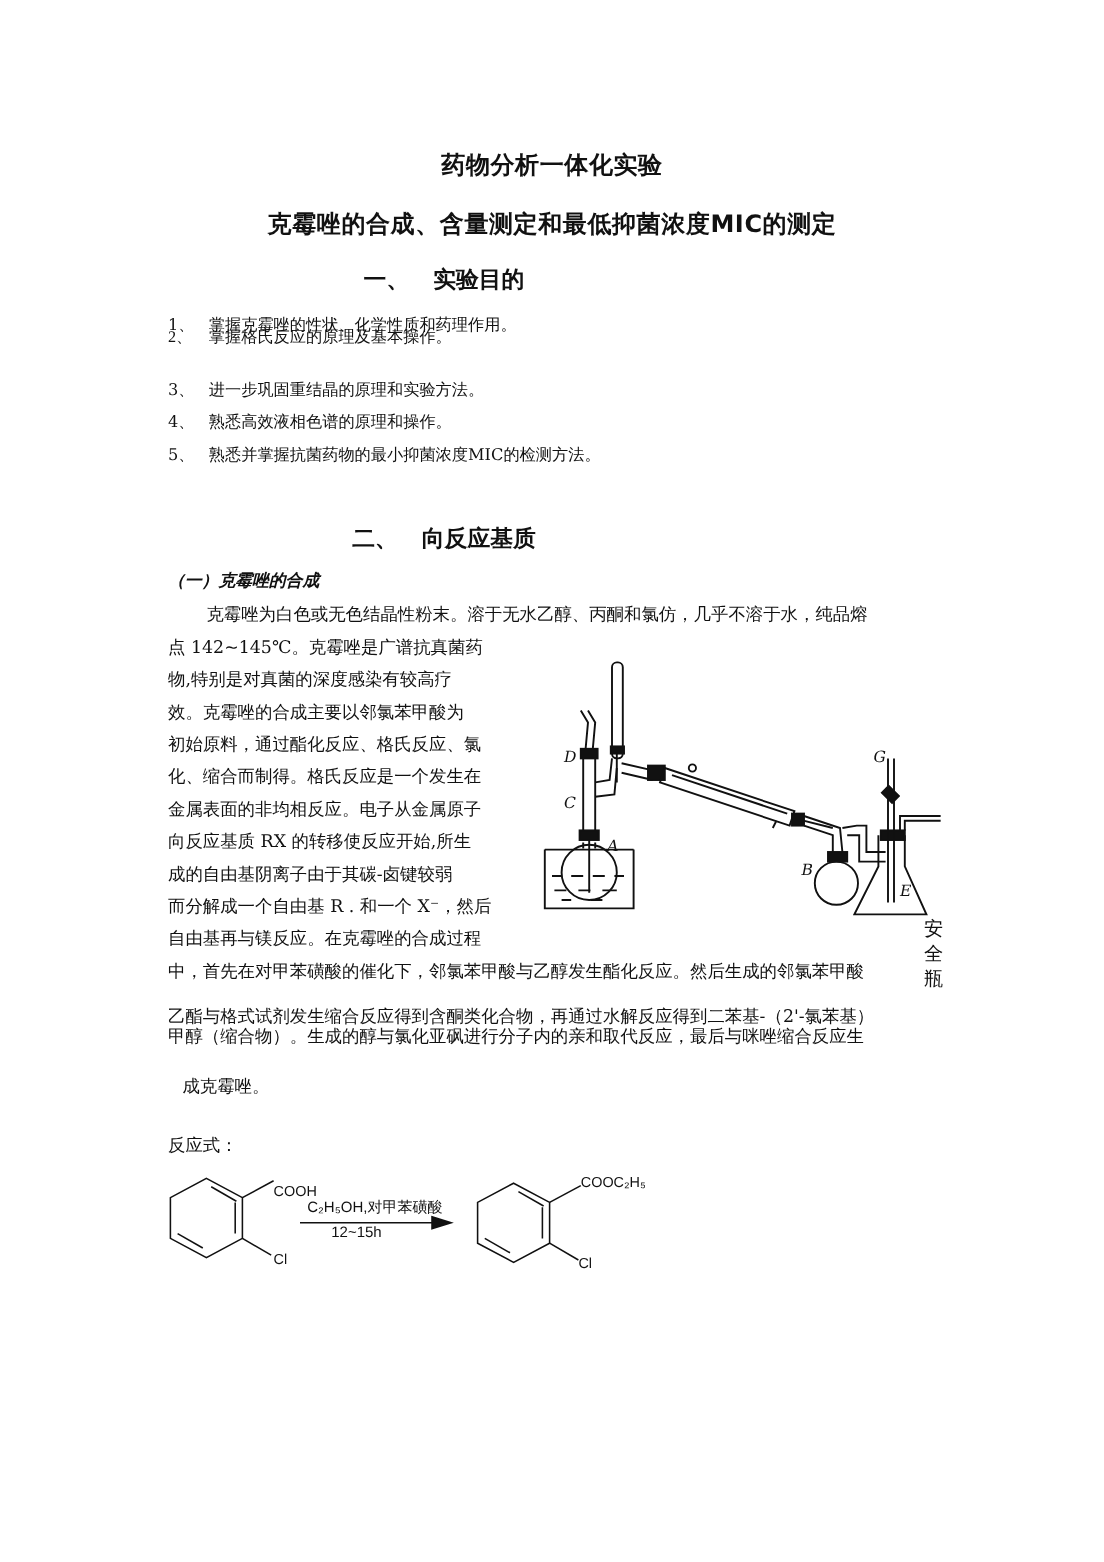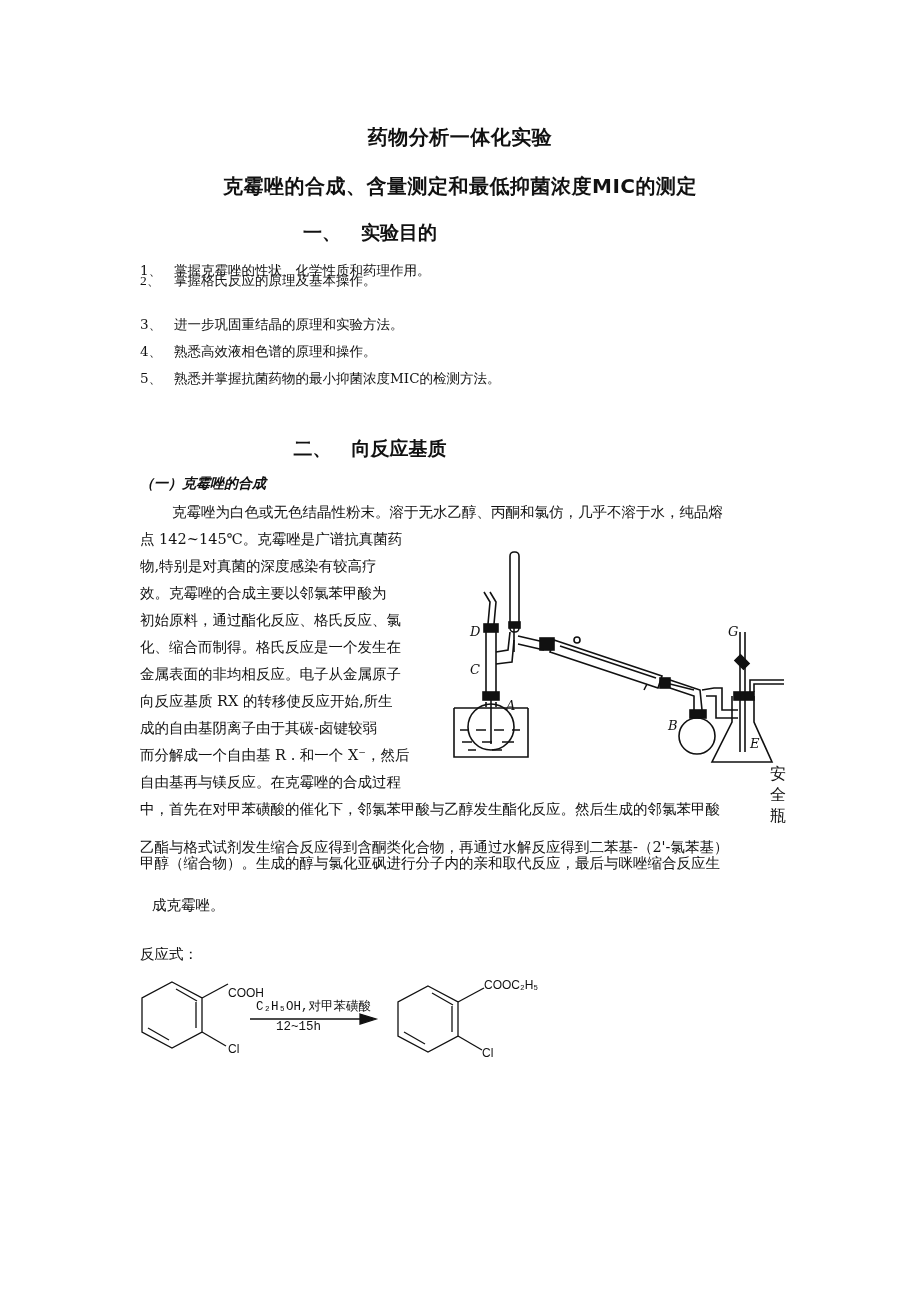--- a/index.html
+++ b/index.html
@@ -14,21 +14,21 @@
   .item { left: 140px; font-size: 13.5px; }
   .item .idx { display: inline-block; width: 34px; }
   .subh { left: 140px; font-family: "DejaVu Sans", "Liberation Sans", sans-serif;
           font-weight: bold; font-size: 14px; }
   .line { position: absolute; white-space: nowrap; font-size: 14.5px; }
   .figure { left: 432px; top: 532px; width: 352px; height: 250px; }
   .fig-label { font-family: "DejaVu Serif", serif; font-style: italic; font-size: 13px; position: absolute; }
   .fig-caption { font-family: "DejaVu Sans", sans-serif; font-size: 16px; position: absolute; margin-left: 40px; }
   .scheme { left: 132px; top: 970px; width: 420px; height: 100px; }
   .chem { font-family: "Liberation Sans", "DejaVu Sans", sans-serif; font-size: 12px; position: absolute; }
-  .cond { font-family: Liberation Mono, monospace; font-size: 12.5px; position: absolute; white-space: nowrap; }
+  .cond { font-family: Liberation Sans, sans-serif; font-size: 12.5px; position: absolute; white-space: nowrap; }
 </style>
 </head>
 <body>
 
 <div class="abs title" style="top:124px;">药物分析一体化实验</div>
 <div class="abs title" style="top:173px;">克霉唑的合成、含量测定和最低抑菌浓度MIC的测定</div>
 
 <div class="abs h1" style="top:220px;">
   <span class="num">一、</span><span>实验目的</span>
 </div>

